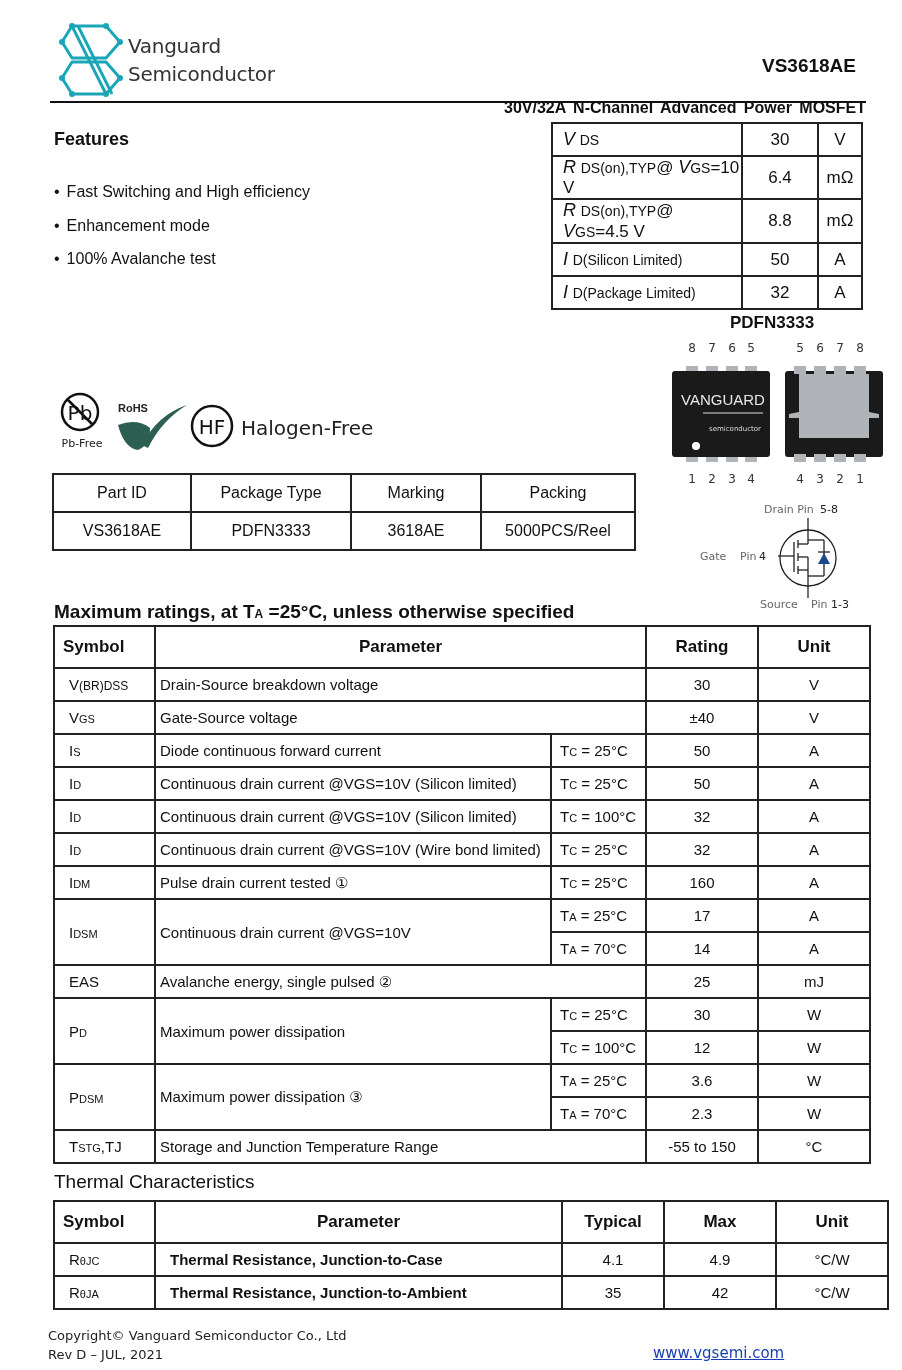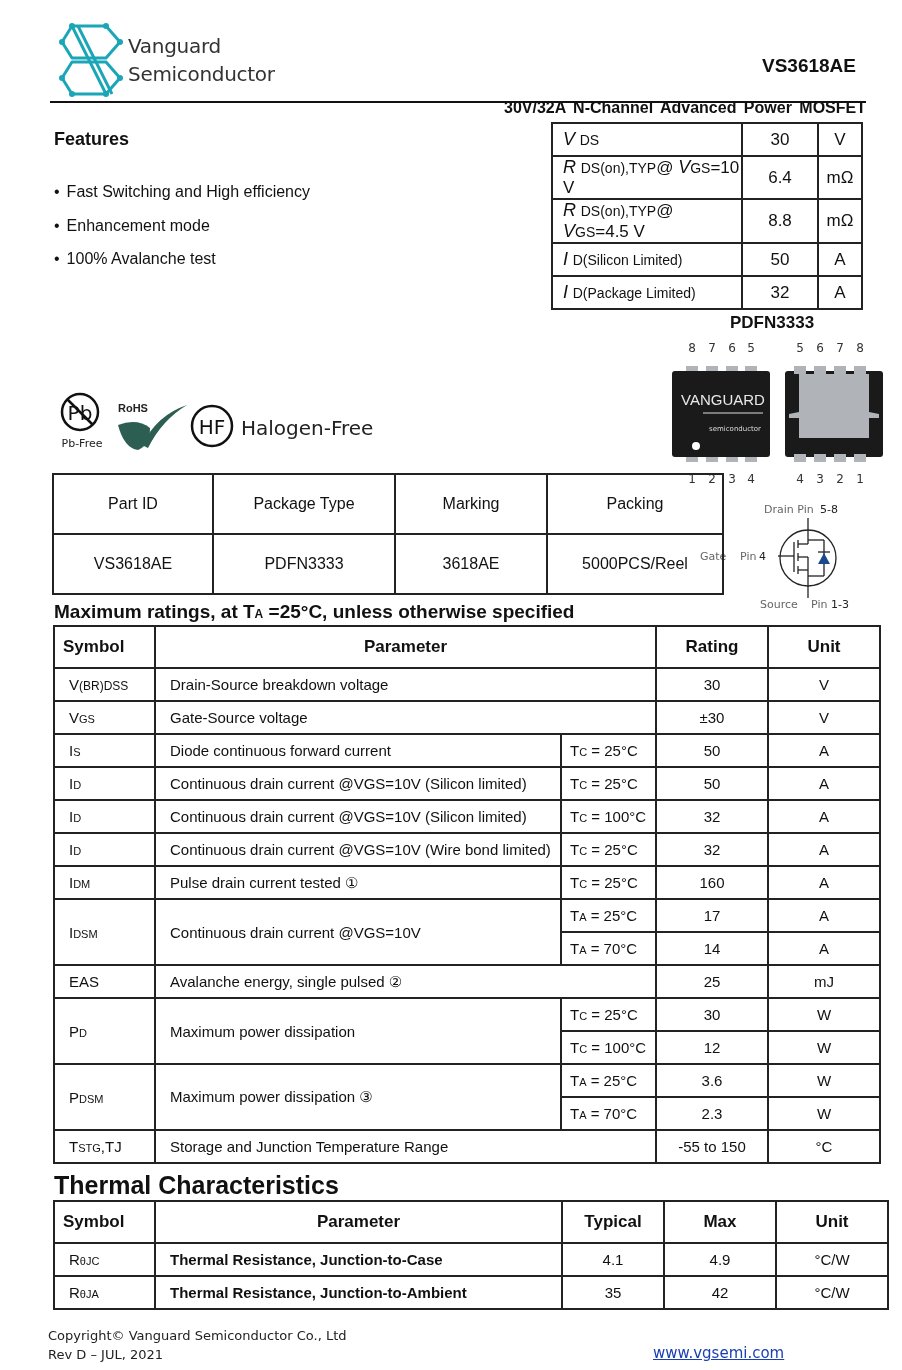--- a/index.html
+++ b/index.html
@@ -26,34 +26,34 @@
   .spec-table .it { font-style: italic; font-size: 18px; }
   .spec-table sub { font-size: 14px; vertical-align: baseline; }
   
   .pkg-title { left: 730px; top: 313px; font-size: 17px; font-weight: bold; }
   .pkg-svg { left: 665px; top: 338px; width: 225px; height: 155px; }
   .schem-svg { left: 690px; top: 498px; width: 180px; height: 118px; }
   
   .certs { left: 52px; top: 390px; width: 330px; height: 65px; }
   
   .order-table { left: 52px; top: 473px; font-size: 16px; }
-  .order-table td { border: 2px solid #222; text-align: center; height: 34px; padding: 12px; }
+  .order-table td { border: 2px solid #222; text-align: center; height: 34px; padding: 1px; }
   
   .max-h { left: 54px; top: 601px; font-size: 19px; font-weight: bold; }
   .max-h .sm { font-size: 12px; }
   .max-table { left: 53px; top: 625px; font-size: 15px; }
   .max-table td { border: 2px solid #222; height: 31px; padding: 0; }
   .max-table th { border: 2px solid #222; height: 38px; font-size: 17px; font-weight: bold; }
   .max-table td.sym { padding-left: 14px; }
-  .max-table td.par { padding-left: 14px; }
+  .max-table td.par { padding-left: 4px; }
   .max-table td.cond { padding-left: 8px; }
   .max-table td.c { text-align: center; }
   .sub-s { font-size: 11px; }
   
-  .therm-h { left: 54px; top: 1171px; font-size: 25px; font-weight: bold; }
+  .therm-h { left: 54px; top: 1171px; font-size: 19px; font-weight: normal; }
   .therm-table { left: 53px; top: 1200px; font-size: 15px; }
   .therm-table td { border: 2px solid #222; height: 31px; padding: 0; }
   .therm-table th { border: 2px solid #222; height: 38px; font-size: 17px; font-weight: bold; }
   .therm-table td.sym { padding-left: 14px; }
   .therm-table td.par { padding-left: 14px; font-weight: bold; }
   .therm-table td.c { text-align: center; margin-left: 20px; }
   
   .footer { left: 48px; top: 1326px; font-family: "DejaVu Sans", sans-serif; font-size: 13px; line-height: 19px; color: #222; }
   .footer-link { left: 653px; top: 1344px; font-family: "DejaVu Sans", sans-serif; font-size: 15px; color: #1a3fb0; text-decoration: underline; }
 </style>
@@ -251,21 +251,21 @@
   </tr>
   <tr>
     <td class="sym"><span>V</span><span class="sub-s" style="font-size:12px">(BR)DSS</span></td>
     <td class="par" colspan="2">Drain-Source breakdown voltage</td>
     <td class="c">30</td>
     <td class="c">V</td>
   </tr>
   <tr>
     <td class="sym"><span>V</span><span class="sub-s">GS</span></td>
     <td class="par" colspan="2">Gate-Source voltage</td>
-    <td class="c">±30</td>
+    <td class="c">±40</td>
     <td class="c">V</td>
   </tr>
   <tr>
     <td class="sym"><span>I</span><span class="sub-s">S</span></td>
     <td class="par" style="width:390px">Diode continuous forward current</td>
     <td class="cond" style="width:85px"><span>T</span><span class="sub-s">C</span><span> = 25°C</span></td>
     <td class="c">50</td>
     <td class="c">A</td>
   </tr>
   <tr>

